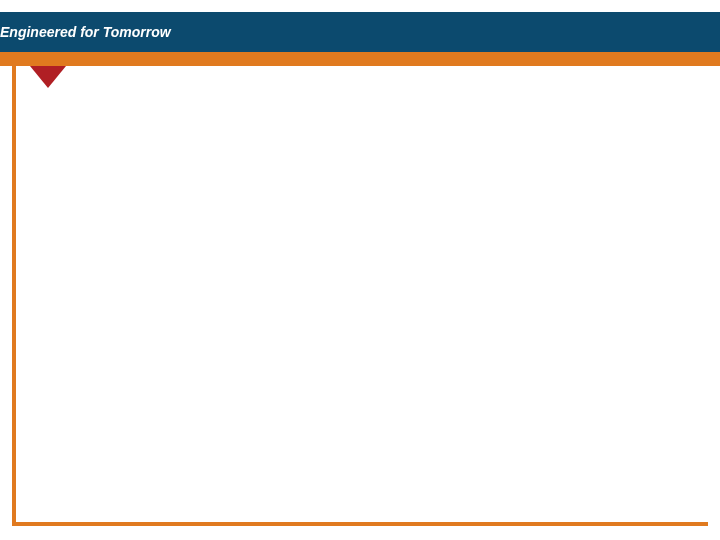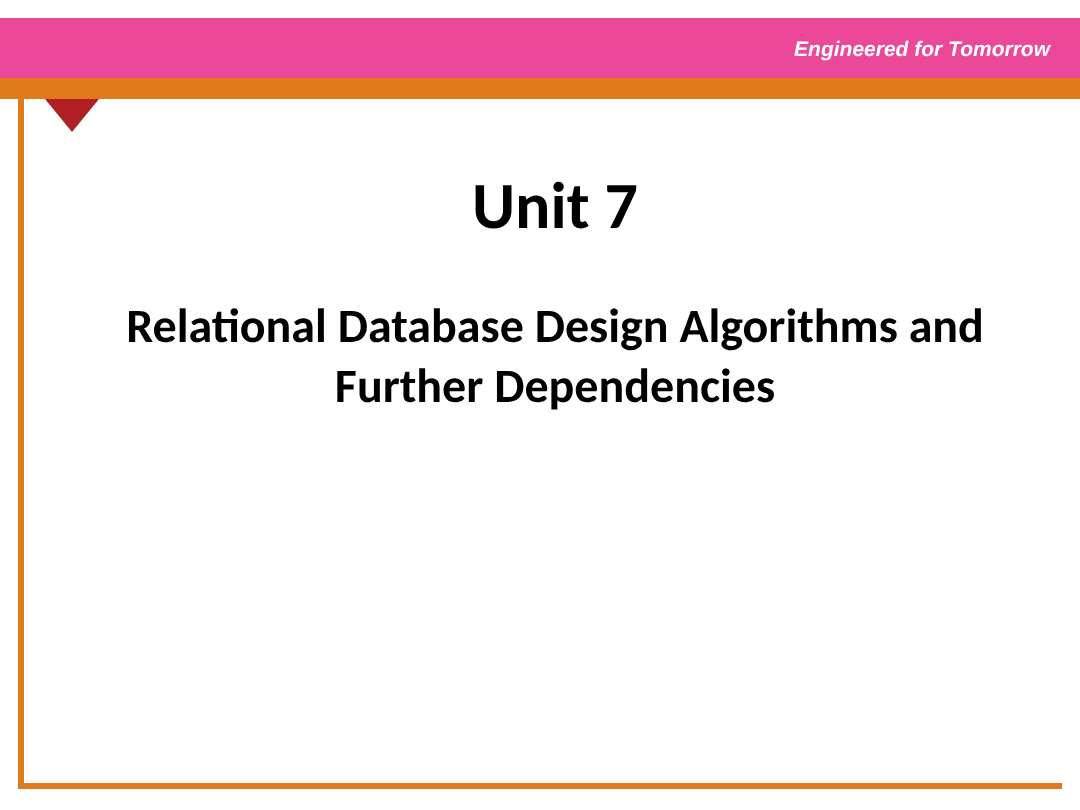--- a/index.html
+++ b/index.html
@@ -9,23 +9,23 @@
     width: 720px;
     height: 540px;
     background: #ffffff;
   }
   .header-bar {
     position: absolute;
     top: 12px;
     left: 0;
     width: 720px;
     height: 40px;
-    background: #ec4899;
+    background: #0c4a6e;
     display: flex;
-    justify-content: flex-end;
+    justify-content: flex-start;
     align-items: center;
     padding-right: 20px;
   }
   .tagline {
     color: #ffffff;
     font-size: 14px;
     font-style: italic;
     font-weight: 600;
     font-family: Arial, sans-serif;
   }
@@ -91,17 +91,13 @@
 
 <div class="slide">
   <div class="header-bar">
     <span class="tagline">Engineered for Tomorrow</span>
   </div>
   <div class="orange-band"></div>
   <div class="notch"></div>
   <div class="left-rule"></div>
   <div class="bottom-rule"></div>
 
-  <div class="content">
-    <div class="unit-title">Unit 7</div>
-    <div class="subtitle">Relational Database Design Algorithms and Further Dependencies</div>
-  </div>
 </div>
 
 </body></html>

